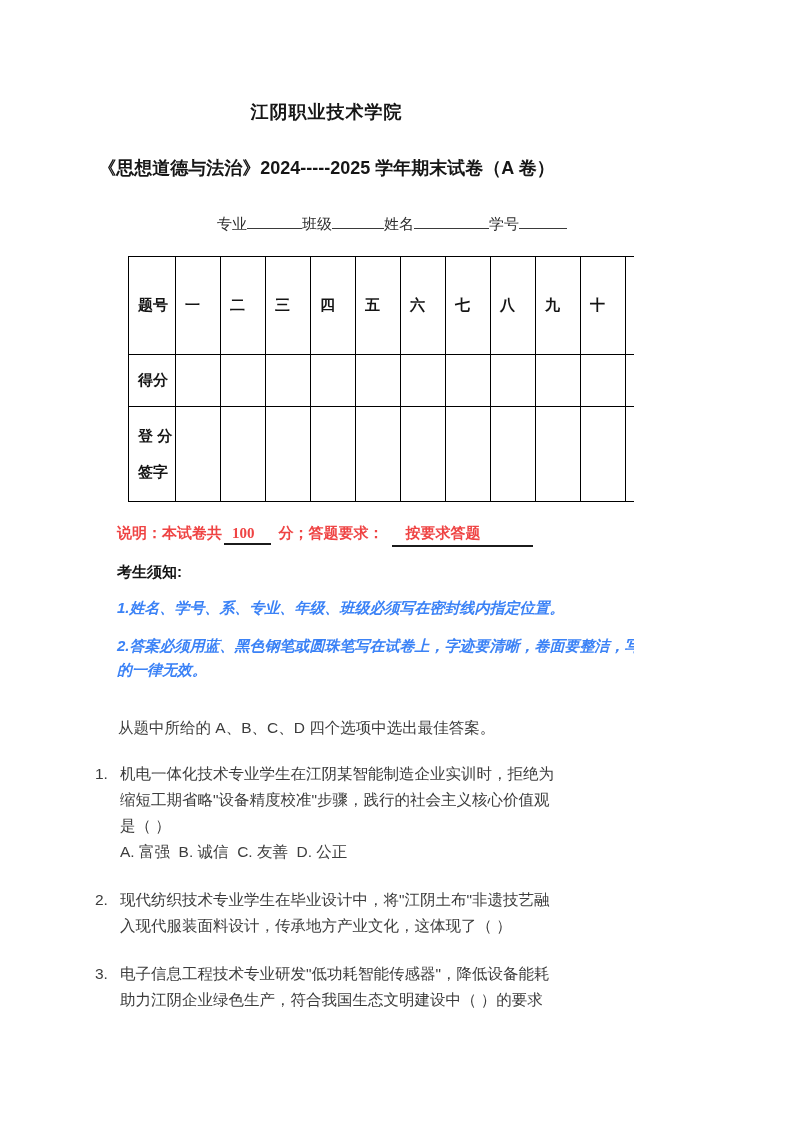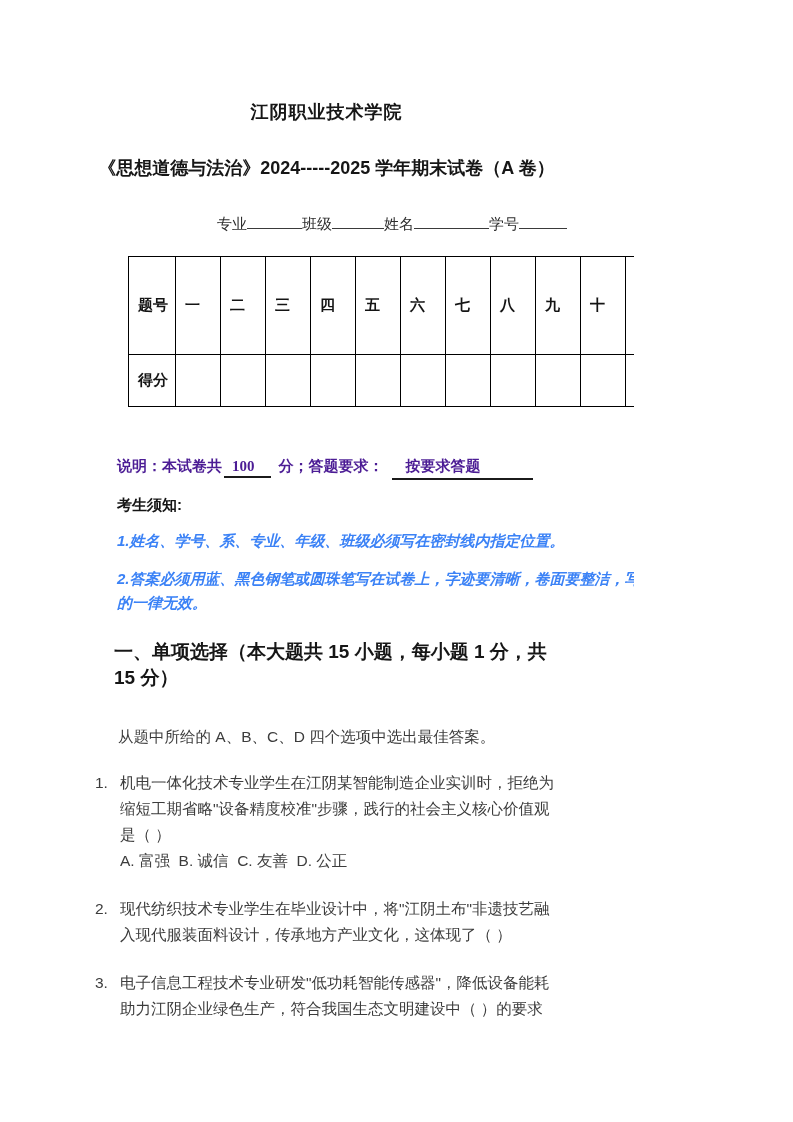--- a/index.html
+++ b/index.html
@@ -61,24 +61,24 @@
     vertical-align: middle;
     padding: 0 2px 0 9px;
     overflow: hidden;
   }
   tr.r-head  { height: 98px; }
   tr.r-score { height: 52px; }
   tr.r-sign  { height: 95px; }
   .two-line div:first-child { margin-bottom: 17px; }
 
   .note-line {
-    margin: 50px 0 0 22px;
-    font-size: 15px;
-    font-weight: bold;
-    color: #4c1d95;
+    margin: 22px 0 0 22px;
+    font-size: 15px;
+    font-weight: bold;
+    color: #ef4444;
   }
   .u-num {
     display: inline-block;
     border-bottom: 2px solid #1b1b1b;
     padding: 0 16px 1px 8px;
     margin: 0 8px 0 2px;
     font-family: "Liberation Serif", serif;
   }
   .u-req {
     display: inline-block;
@@ -182,32 +182,49 @@
           <td></td>
       <td></td>
           <td></td>
       <td></td>
           <td></td>
       <td></td>
           <td></td>
       <td></td>
           <td></td>
     </tr>
+    <tr class="r-sign">
+      <td class="two-line">
+        <div>登 分</div>
+        <div>签字</div>
+      </td>
+      <td></td>
+          <td></td>
+      <td></td>
+          <td></td>
+      <td></td>
+          <td></td>
+      <td></td>
+          <td></td>
+      <td></td>
+          <td></td>
+      <td></td>
+          <td></td>
+    </tr>
   </tbody>
     </table>
 
   <div class="note-line">
     <span>说明：本试卷共</span><span class="u-num">100</span><span>分；答题要求：</span><span class="u-req">按要求答题</span>
   </div>
 
   <div class="notice-title">考生须知:</div>
   <div class="notice-item">1.姓名、学号、系、专业、年级、班级必须写在密封线内指定位置。</div>
   <div class="notice-item">2.答案必须用蓝、黑色钢笔或圆珠笔写在试卷上，字迹要清晰，卷面要整洁，写在草稿纸上的一律无效。</div>
 
-  <div class="section-heading">一、单项选择（本大题共 15 小题，每小题 1 分，共 15 分）</div>
   <div class="section-instruction">从题中所给的 A、B、C、D 四个选项中选出最佳答案。</div>
 
   <div class="question">
     <div class="q-num">1.</div>
     <div class="q-body">
       <div class="q-text">机电一体化技术专业学生在江阴某智能制造企业实训时，拒绝为缩短工期省略"设备精度校准"步骤，践行的社会主义核心价值观是（ ）</div>
       <div class="q-options">A. 富强  B. 诚信  C. 友善  D. 公正</div>
     </div>
   </div>
 

